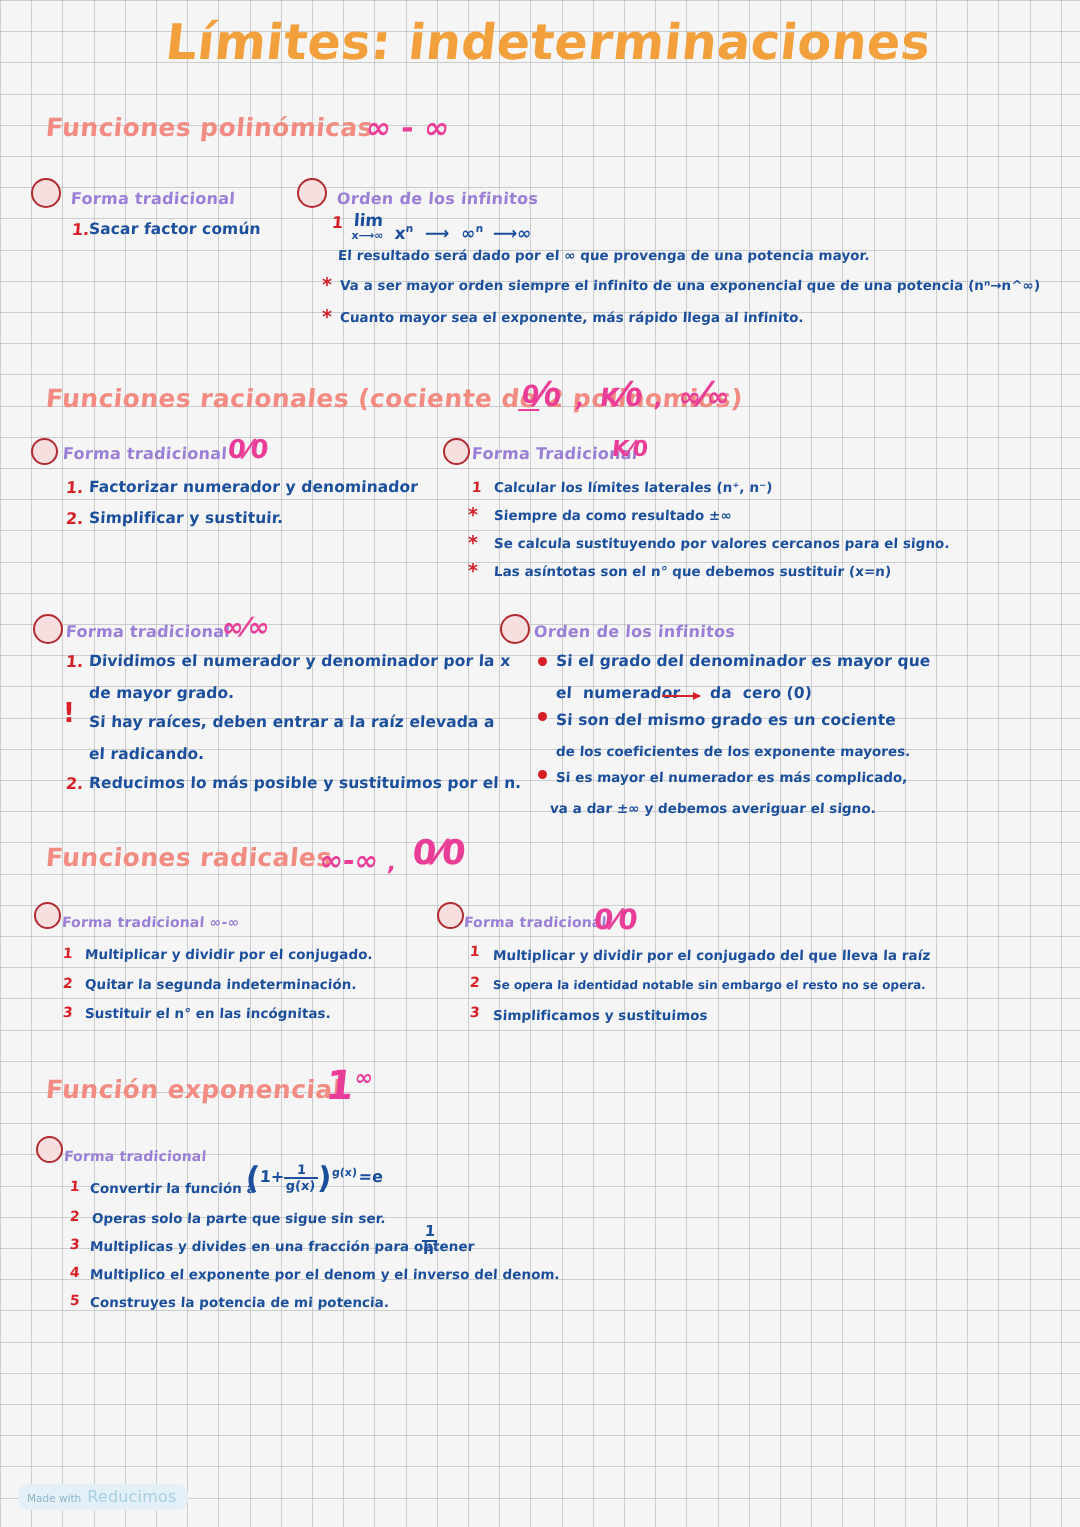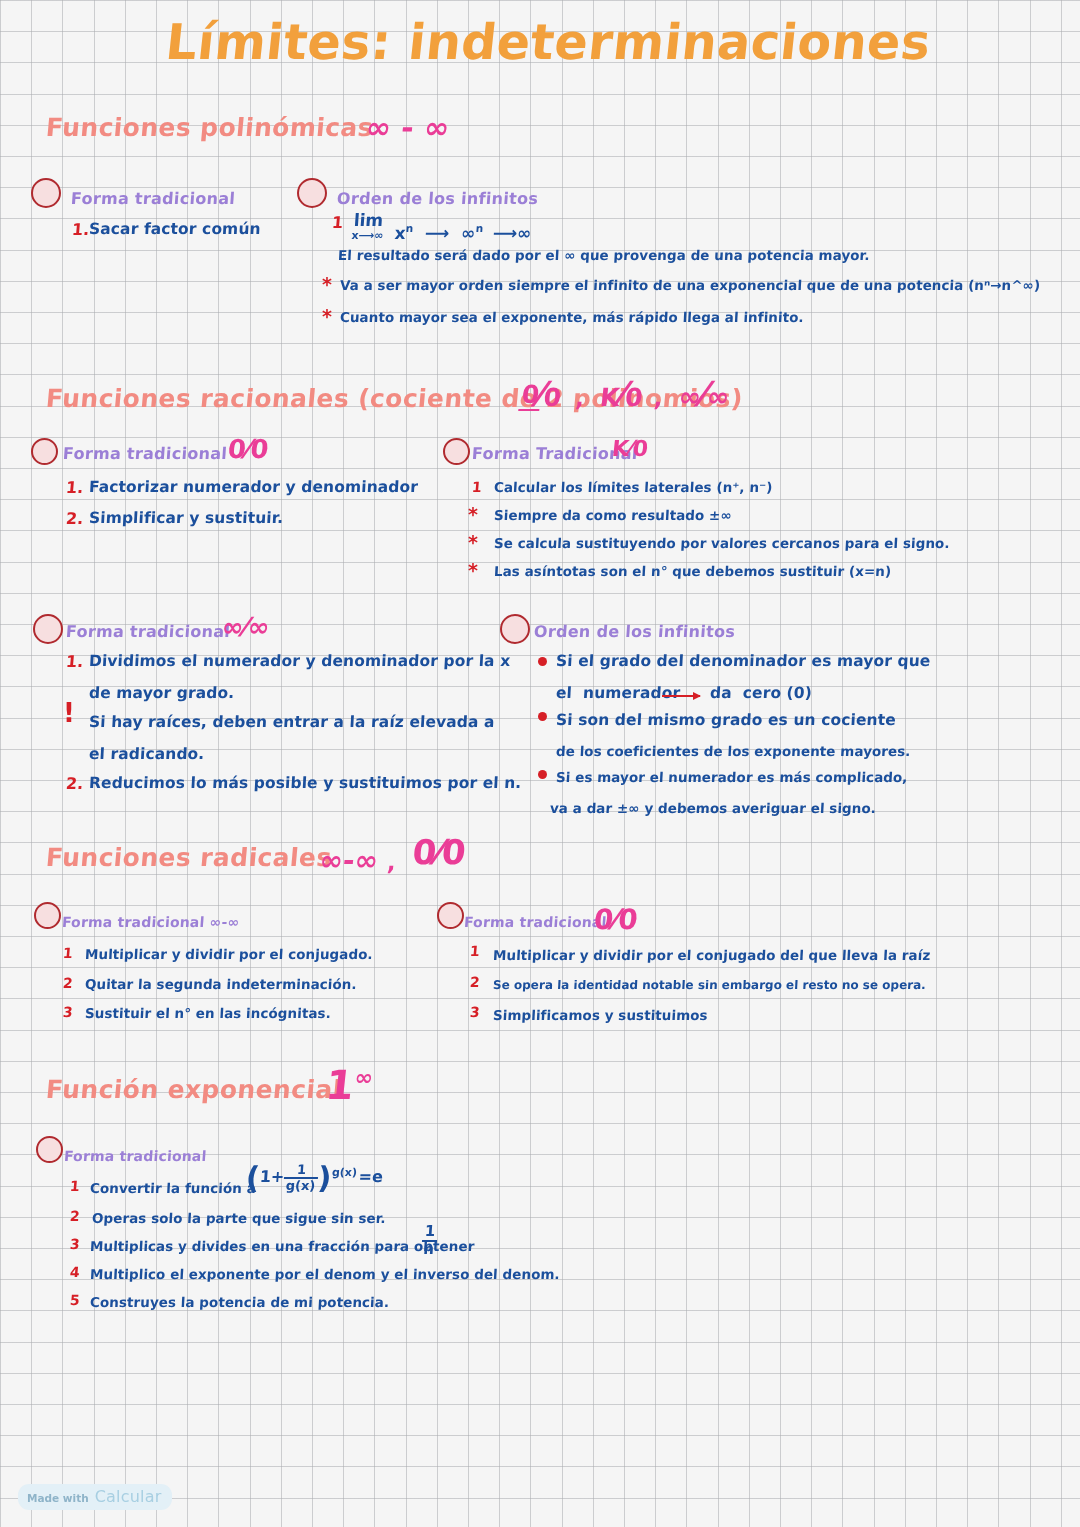--- a/index.html
+++ b/index.html
@@ -74,21 +74,21 @@
   .frac .d{display:block;padding:0 2px;}
   sup{font-size:.62em;}
 
   
   #gn{
     position:absolute;left:18px;top:1484px;
     background:#e3f0f7;border-radius:11px;
     padding:3px 11px 4px 9px;
     display:flex;align-items:baseline;gap:6px;
   }
-  #gn .mw{font-size:10.5px;color:#8fb4c9;font-weight:700;}
+  #gn .mw{font-size:10.5px;color:#8fb4c9;font-weight:400;}
   #gn .gname{font-size:16px;color:#a8cfe2;font-weight:500;letter-spacing:.2px;}
 </style>
 </head>
 <body>
 
 <div id="page"></div>
 
 <div class="layer">
 
   <div class="ab title c-title" style="left:166px;top:14px;">Límites: indeterminaciones</div>
@@ -244,14 +244,14 @@
   <div class="ab num-sm c-red" style="left:70px;top:1264px;">4</div>
   <div class="ab body-sm c-blue" style="left:90px;top:1266px;">Multiplico el exponente por el denom y el inverso del denom.</div>
 
   <div class="ab num-sm c-red" style="left:70px;top:1292px;">5</div>
   <div class="ab body-sm c-blue" style="left:90px;top:1294px;">Construyes la potencia de mi potencia.</div>
 
 </div>
 
 <div id="gn">
   <span class="mw">Made with</span>
-  <span class="gname">Calcular</span>
+  <span class="gname">Reducimos</span>
 </div>
 
 </body></html>

